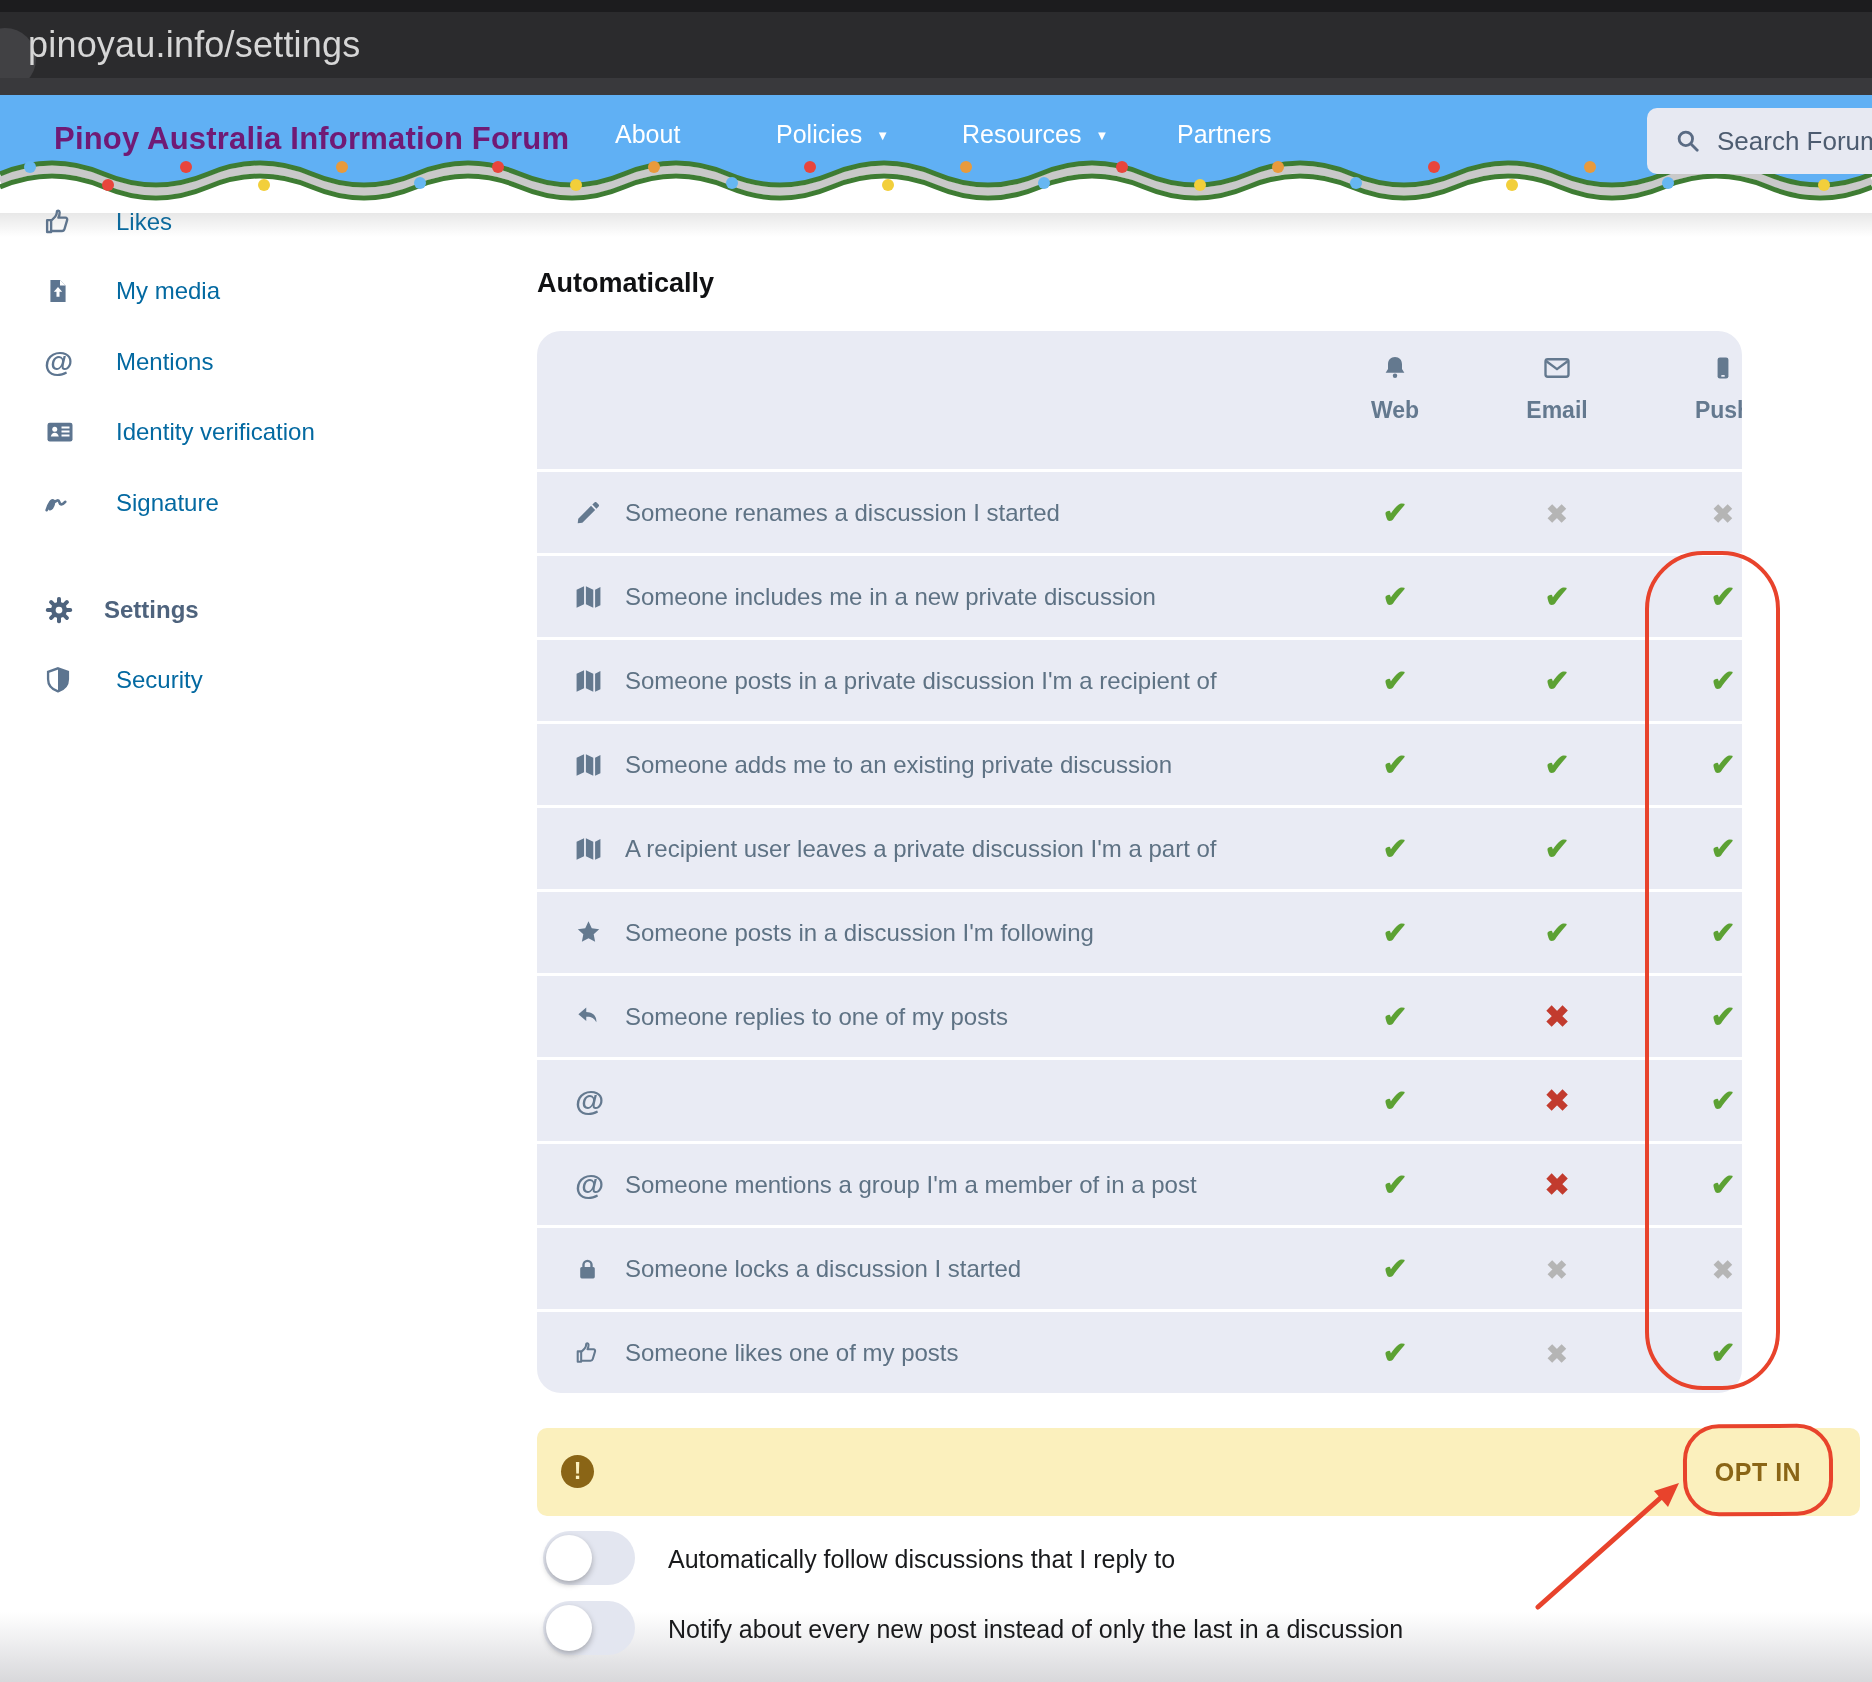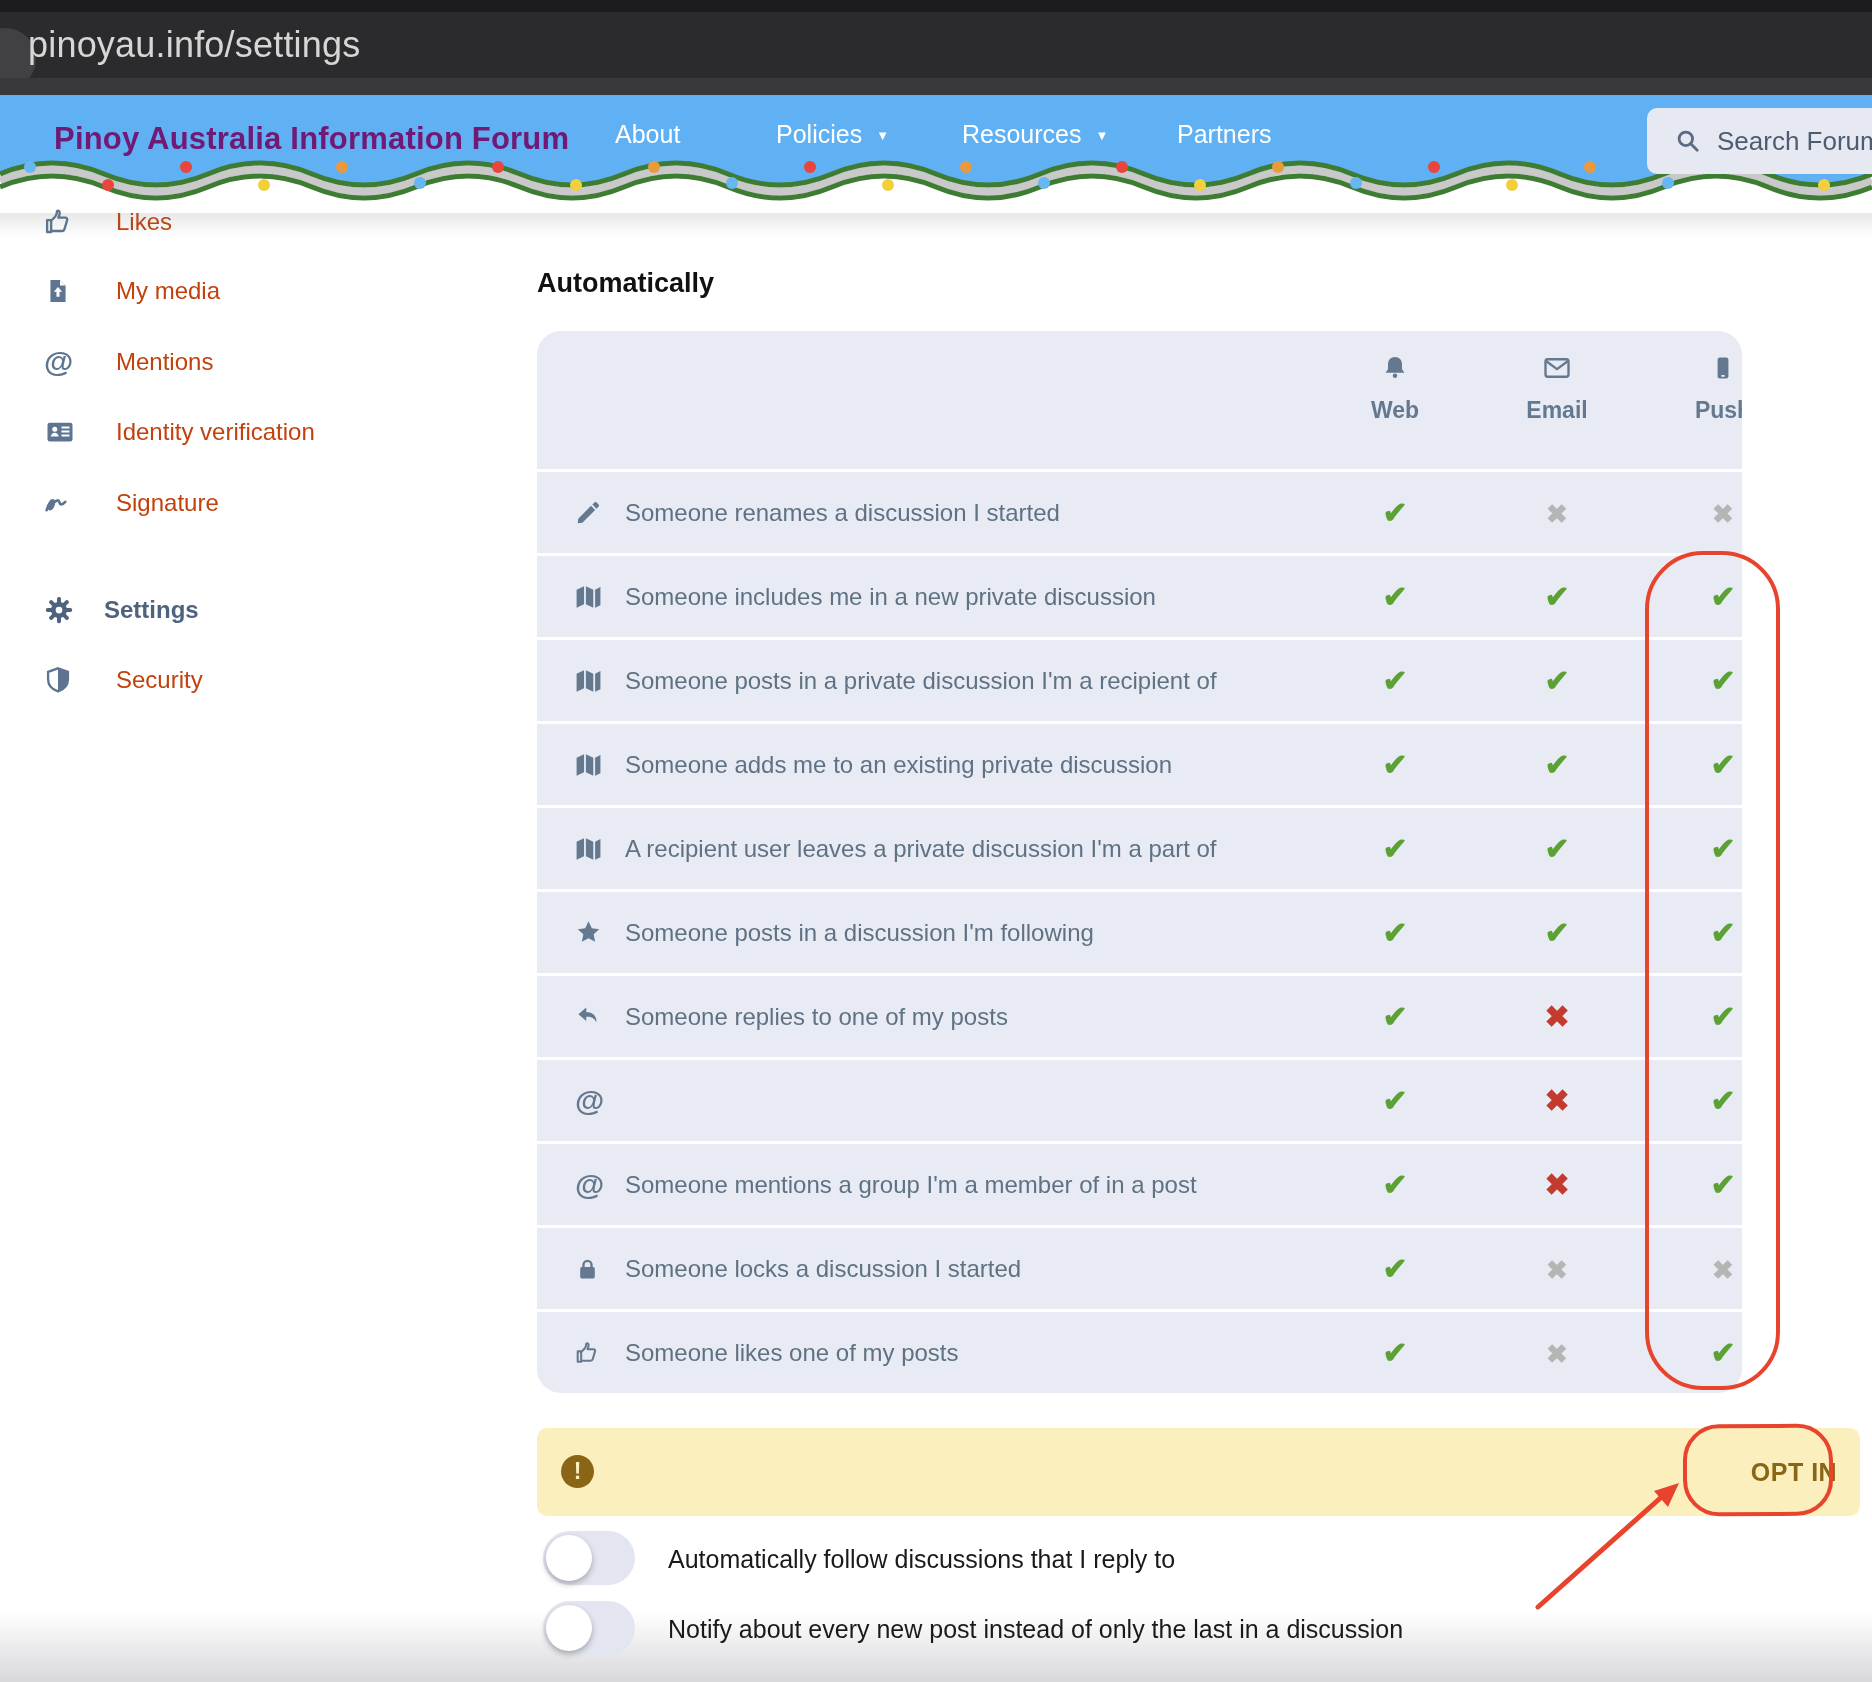--- a/index.html
+++ b/index.html
@@ -28,21 +28,21 @@
   .navitem{position:absolute;top:25px;color:#ffffff;font-size:25px;font-weight:500;cursor:pointer;}
   .caret{font-size:13px;position:relative;top:-3px;margin-left:14px;}
   .searchbox{position:absolute;left:1647px;top:13px;width:300px;height:66px;border-radius:10px;
     background:#e7e9f2;display:flex;align-items:center;}
   .searchbox svg{margin-left:28px;}
   .search-text{color:#4d5c70;font-size:26px;margin-left:16px;white-space:nowrap;}
 
   
   .side-item{left:44px;width:420px;height:44px;display:flex;align-items:center;cursor:pointer;}
   .side-ico{width:44px;height:34px;display:flex;align-items:center;justify-content:flex-start;color:#5d7590;}
-  .side-label{color:#c2410c;font-size:24px;margin-left:28px;}
+  .side-label{color:#0369a1;font-size:24px;margin-left:28px;}
   .side-item.bold .side-label{font-weight:700;color:#4e637d;margin-left:16px;}
   .at-glyph{font-size:30px;font-weight:700;color:#5d7590;}
 
   
   .page-title{left:537px;top:268px;font-size:27px;font-weight:700;color:#101113;}
 
   .ntable{left:537px;top:331px;width:1205px;border-radius:24px;overflow:hidden;z-index:1;}
   .thead{position:relative;height:138px;background:#e9ebf4;}
   .thcol{position:absolute;top:0;width:120px;text-align:center;}
   .thcol .ico{display:block;height:40px;margin-top:22px;color:#64798f;}
@@ -64,21 +64,21 @@
   .anno-oval{left:1683px;top:1424px;width:142px;height:84px;border:4px solid #e8432c;
     border-radius:36px;z-index:6;transform:rotate(-.3deg);}
   .anno-arrow{left:1480px;top:1450px;z-index:6;}
 
   
   .banner{left:537px;top:1428px;width:1323px;height:88px;background:#fbf0bd;border-radius:10px;z-index:2;}
   .warn-ico{position:absolute;left:24px;top:27px;width:33px;height:33px;border-radius:50%;background:#8a6516;
     color:#fbf0bd;font-weight:800;font-size:23px;text-align:center;line-height:33px;}
   .banner-text{position:absolute;left:74px;top:0;height:88px;line-height:88px;color:#97711d;font-size:25px;white-space:nowrap;}
   .optin{position:absolute;left:1146px;top:0;width:150px;height:88px;line-height:88px;text-align:center;
-    color:#8a6516;font-size:25px;font-weight:800;letter-spacing:.5px;cursor:pointer;margin-left:36px;}
+    color:#8a6516;font-size:25px;font-weight:800;letter-spacing:.5px;cursor:pointer;}
 
   
   .toggle{left:543px;width:92px;height:54px;border-radius:27px;background:#e3e6f0;cursor:pointer;z-index:2;}
   .knob{position:absolute;left:3px;top:4px;width:46px;height:46px;border-radius:50%;background:#ffffff;
     box-shadow:0 3px 6px rgba(0,0,0,.28);}
   .toggle-label{left:668px;color:#191a1c;font-size:25px;white-space:nowrap;z-index:2;}
 
   .bottom-fade{left:0;top:1612px;width:1872px;height:70px;z-index:0;
     background:linear-gradient(180deg,rgba(255,255,255,0),#d8d8db);}
 </style>

